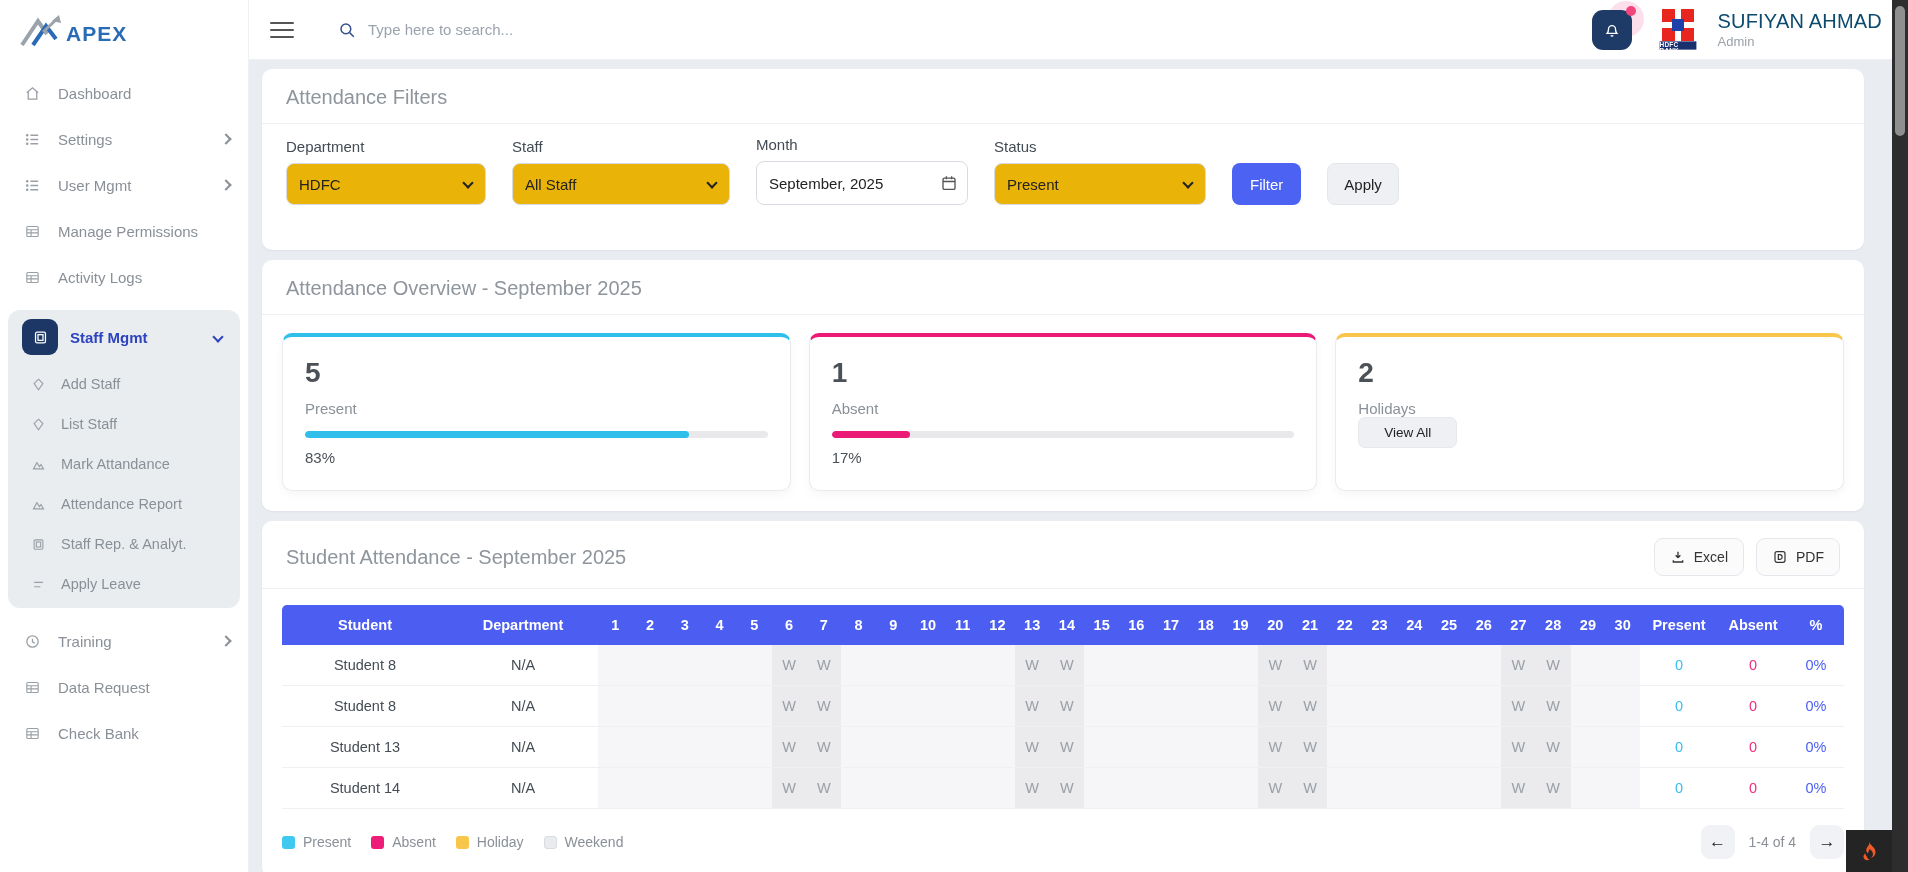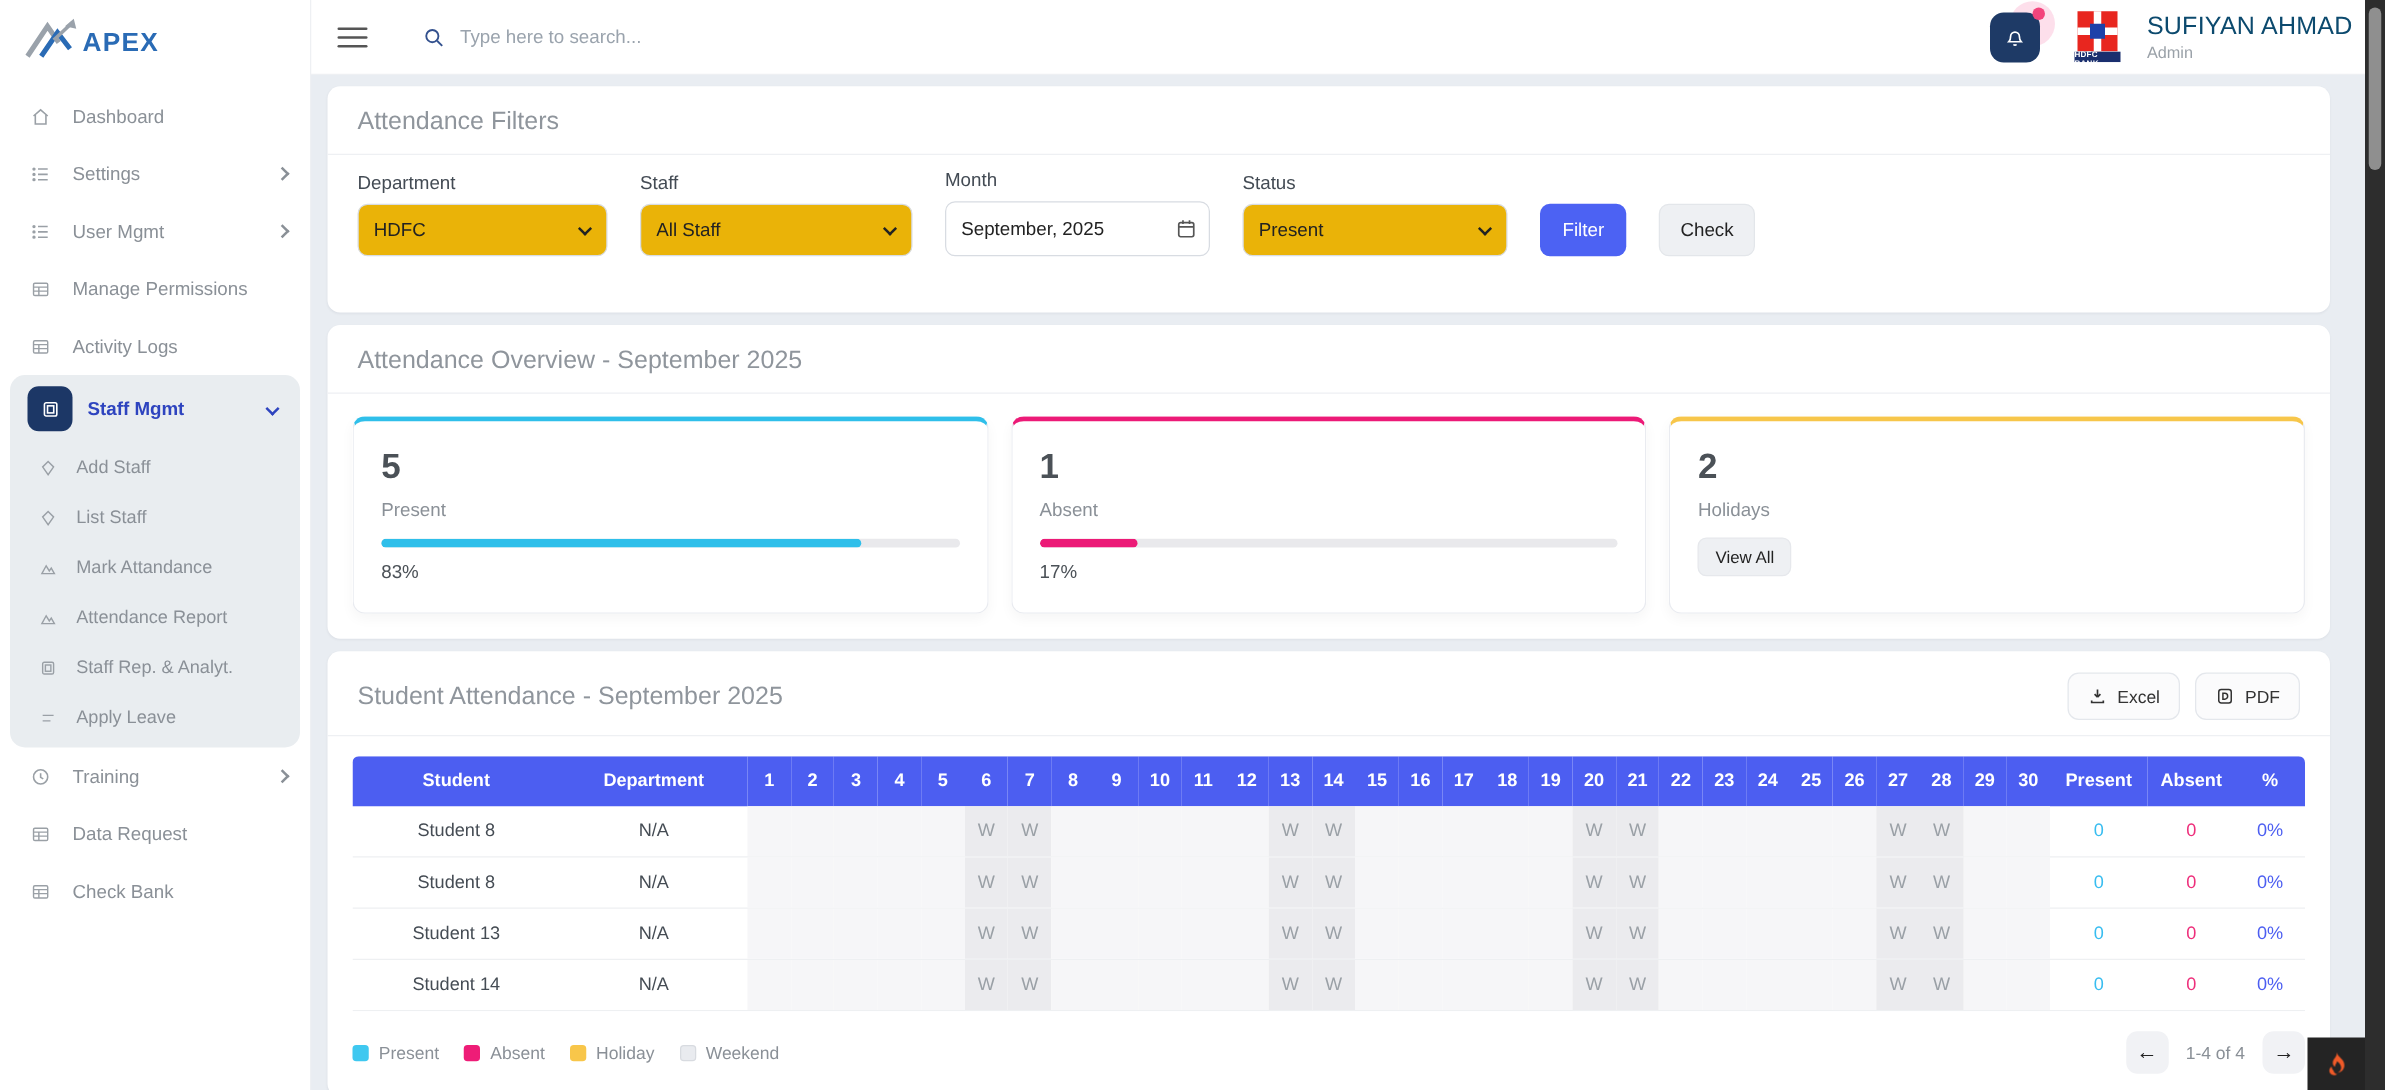--- a/index.html
+++ b/index.html
@@ -11,21 +11,21 @@
   .sidebar { width:248px; background:#fff; flex:none; height:100%; box-shadow:1px 0 0 #eef0f3; position:relative; z-index:3; }
   .logo-wrap { height:64px; display:flex; align-items:center; padding-left:16px; }
   .nav { padding:6px 0 0 0; }
   .nav-item { display:flex; align-items:center; height:46px; padding:0 18px 0 22px; color:#8a9097; font-size:15px; cursor:pointer; }
   .nav-item .nicon { width:20px; height:20px; margin-right:16px; display:grid; place-items:center; color:#9aa0a6; flex:none; }
   .nav-item .nicon svg { width:17px; height:17px; }
   .nav-item .nlabel { flex:1; white-space:nowrap; overflow:hidden; }
   .chev { width:8px; height:8px; border-right:2px solid #8a9097; border-bottom:2px solid #8a9097; flex:none; }
   .chev.right { transform:rotate(-45deg); }
   .chev.down { transform:rotate(45deg); border-color:#2e44bf; }
-  .nav-group { background:#e9edf0; border-radius:12px; margin:0 8px; padding-bottom:4px; }
+  .nav-group { background:#e9edf0; border-radius:12px; margin:10px 8px; padding-bottom:4px; }
   .nav-group .nav-item { padding-left:14px; }
   .nav-item.active { color:#2e44bf; font-weight:bold; height:54px; }
   .nav-item.active .nicon.boxed { width:36px; height:36px; background:#1c3766; border-radius:9px; color:#fff; margin-right:12px; }
   .nav-item.sub { height:40px; font-size:14.5px; padding-left:20px; }
   .nav-item.sub .nicon { margin-right:13px; }
   .nav-item.sub .nicon svg { width:15px; height:15px; }
 
   
   .main { flex:1; min-width:0; display:flex; flex-direction:column; }
   .topbar { height:60px; background:#fff; display:flex; align-items:center; padding:0 26px 0 22px; border-bottom:1px solid #eef0f3; flex:none; }
@@ -73,21 +73,21 @@
   .btn-reset { background:#eef0f3; color:#222; padding:0 16px; border:1px solid #e3e6ea; }
 
   
   .stat-row { display:flex; gap:18px; }
   .stat-card { flex:1; border:1px solid #e9ebf0; border-top:4px solid #ccc; border-radius:10px; padding:20px 22px 18px 22px; height:158px; box-shadow:0 4px 10px rgba(0,0,0,.04); }
   .stat-num { font-size:28px; font-weight:bold; color:#4b5157; }
   .stat-label { font-size:15px; color:#8a9097; margin-top:11px; }
   .pbar { height:7px; background:#e9e9ec; border-radius:4px; margin-top:14px; overflow:hidden; }
   .pfill { height:100%; border-radius:4px; }
   .stat-pct { font-size:15px; color:#4b5157; margin-top:11px; }
-  .btn-viewall { margin-top:13px; height:31px; padding:0 13px; background:#eef0f3; border:1px solid #e6e8ec; border-radius:7px; font-size:13.5px; color:#222; cursor:pointer; font-family:inherit; }
+  .btn-viewall { height:31px; padding:0 25px; background:#eef0f3; border:1px solid #e6e8ec; border-radius:7px; font-size:13.5px; color:#222; cursor:pointer; font-family:inherit; }
 
   
   .export-btns { display:flex; gap:12px; }
   .btn-export { display:flex; align-items:center; gap:8px; height:38px; padding:0 15px; background:#fbfbfc; border:1px solid #e4e7ec; border-radius:9px; font-size:14px; color:#333; cursor:pointer; font-family:inherit; }
   .btn-export svg { width:16px; height:16px; }
 
   
   .ttable { border-radius:5px 5px 0 0; overflow:hidden; }
   .trow { display:grid; grid-template-columns:166px 150px repeat(30,minmax(0,1fr)) 78px 70px 56px; }
   .th { background:#4c5ef1; color:#fff; font-size:14.5px; font-weight:bold; text-align:center; line-height:40px; height:40px; white-space:nowrap; }
@@ -344,21 +344,21 @@
               </div>
             </div>
             <div class="ffield" style="width:212px;">
               <span class="flabel">Status</span>
               <div class="selwrap">
                 <select><option>Present</option></select>
                 <span class="chev down" style="border-color:#222;"></span>
               </div>
             </div>
             <button class="btn btn-filter">Filter</button>
-            <button class="btn btn-reset">Check</button>
+            <button class="btn btn-reset">Apply</button>
           </div>
         </div>
       </section>
 
       <section class="card">
         <div class="card-head">
           <h2 class="card-title">Attendance Overview - September 2025</h2>
         </div>
         <div class="card-body" style="padding:18px 20px 20px 20px;">
           <div class="stat-row">

